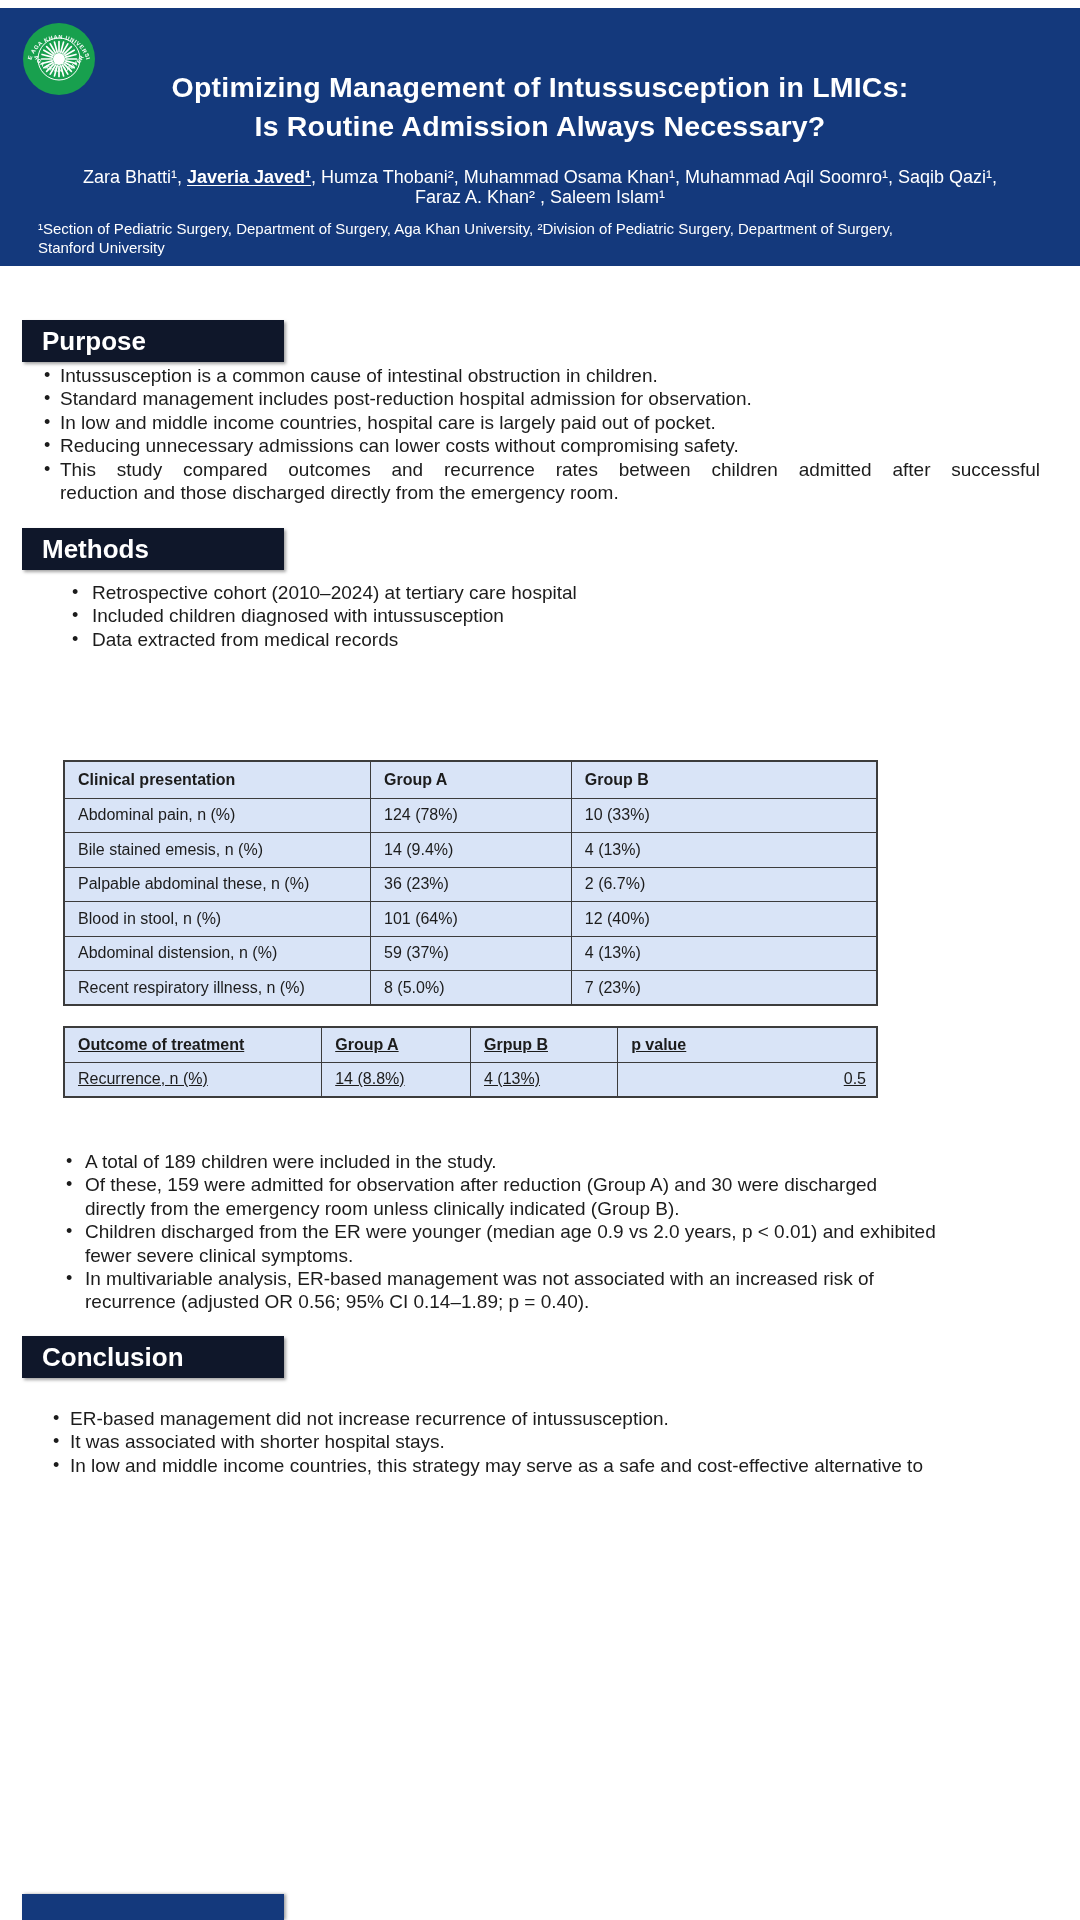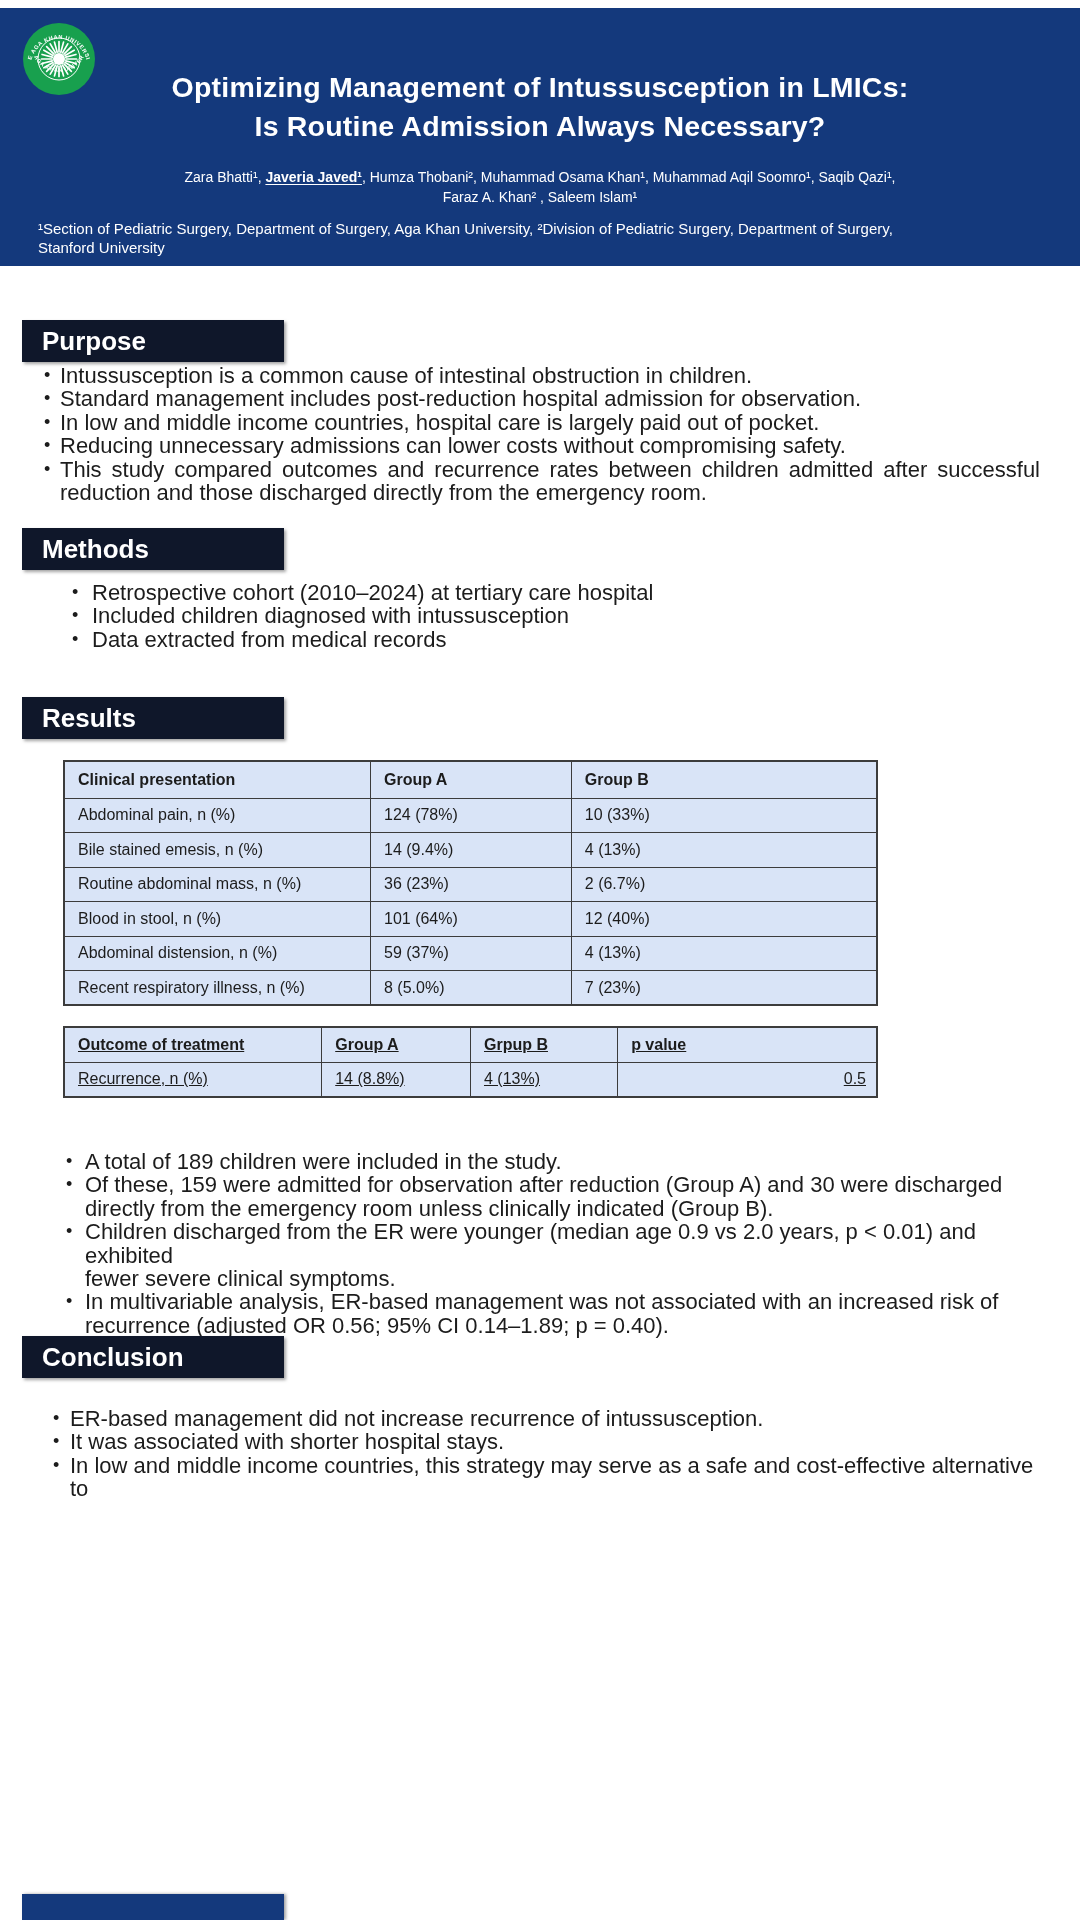--- a/index.html
+++ b/index.html
@@ -12,40 +12,40 @@
   }
   
   .band {
     position:absolute; top:8px; left:0; width:1080px; height:258px;
     background:#14397C; color:#ffffff;
   }
   .logo { position:absolute; left:22px; top:14px; width:74px; height:74px; }
   .title-block { position:absolute; top:60px; left:0; width:100%; text-align:center; }
   .title-line { font-size:28.5px; font-weight:700; line-height:39px; letter-spacing:0.2px; }
   .authors-block { position:absolute; top:159px; left:0; width:100%; text-align:center;
-    font-size:14px; line-height:20px; }
+    font-size:18px; line-height:20px; }
   .presenting { font-weight:700; text-decoration:underline; text-underline-offset:2px; }
   .affil-block { position:absolute; top:212px; left:38px; right:30px; text-align:left;
     font-size:15px; line-height:18.5px; }
   
   .bar {
     position:absolute; left:22px; width:262px; height:42px;
     background:#0f172a; color:#ffffff;
     display:flex; align-items:center; padding-left:20px;
     font-size:26px; font-weight:700;
     box-shadow:2px 2px 3px rgba(90,90,90,0.55);
   }
   .bar-purpose    { top:320px; }
   .bar-methods    { top:528px; }
   .bar-results    { top:697px; }
   .bar-conclusion { top:1336px; }
   .bar-cutoff { position:absolute; top:1894px; left:22px; width:262px; height:26px;
     background:#14397C; box-shadow:2px 0 3px rgba(90,90,90,0.55); }
   
-  ul.bullets { position:absolute; list-style:none; font-size:22px; line-height:23.4px; }
+  ul.bullets { position:absolute; list-style:none; font-size:19px; line-height:23.4px; }
   ul.bullets li { position:relative; }
   ul.bullets li::before { content:"\2022"; position:absolute; left:0; top:0; font-size:18px; }
   .ul-purpose    { top:364px;  left:44px; right:40px; }
   .ul-purpose li    { padding-left:16px; }
   .ul-methods    { top:581px;  left:72px; right:40px; }
   .ul-methods li    { padding-left:20px; }
   .ul-results    { top:1150px; left:66px; right:43px; }
   .ul-results li    { padding-left:19px; }
   .ul-conclusion { top:1407px; left:53px; right:40px; }
   .ul-conclusion li { padding-left:17px; }
@@ -167,23 +167,20 @@
         <span class="line">Retrospective cohort (2010–2024) at tertiary care hospital</span>
       </li>
     <li>
         <span class="line">Included children diagnosed with intussusception</span>
       </li>
     <li>
         <span class="line">Data extracted from medical records</span>
       </li>
   </ul>
 
-  <div class="bar bar-results">
-    <span>Results</span>
-  </div>
 
   <table class="data t-clinical">
     <colgroup>
         <col style="width:37.7%">
         <col style="width:24.7%">
         <col style="width:37.6%">
       </colgroup>
     <tbody>
         <tr>
       <th>Clinical presentation</th>
@@ -194,21 +191,21 @@
       <td>Abdominal pain, n (%)</td>
       <td>124 (78%)</td>
       <td>10 (33%)</td>
     </tr>
     <tr>
       <td>Bile stained emesis, n (%)</td>
       <td>14 (9.4%)</td>
       <td>4 (13%)</td>
     </tr>
     <tr>
-      <td>Routine abdominal mass, n (%)</td>
+      <td>Palpable abdominal these, n (%)</td>
       <td>36 (23%)</td>
       <td>2 (6.7%)</td>
     </tr>
     <tr>
       <td>Blood in stool, n (%)</td>
       <td>101 (64%)</td>
       <td>12 (40%)</td>
     </tr>
     <tr>
       <td>Abdominal distension, n (%)</td>

